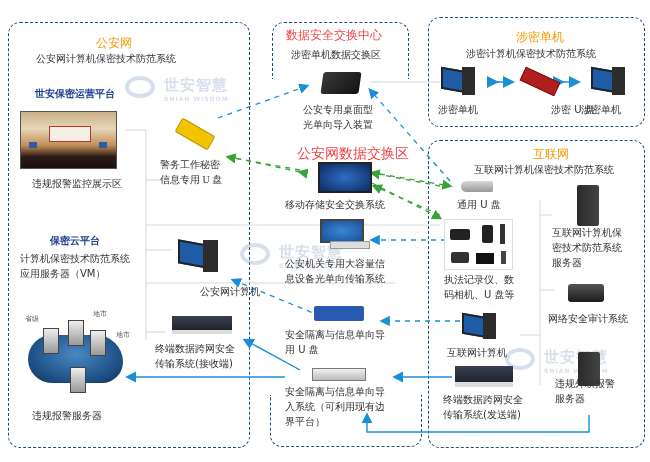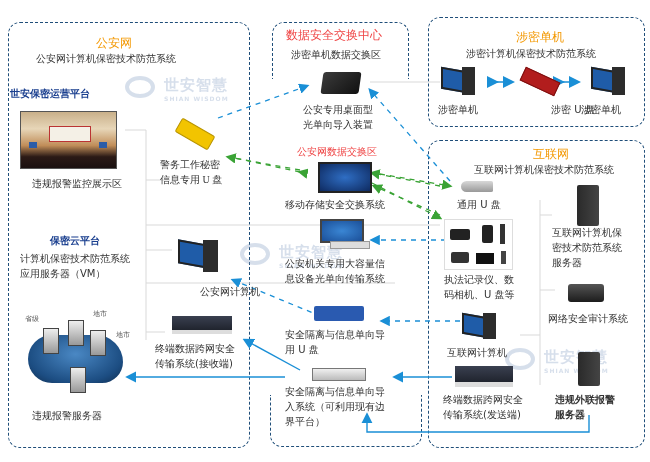--- a/index.html
+++ b/index.html
@@ -96,21 +96,21 @@
     <line x1="300" y1="370" x2="245" y2="340" marker-end="url(#ab)"></line>
     <path d="M589,415 V432 H367 V415" marker-end="url(#ab)"></path>
   </g>
 
   <g stroke="#1a8fd6" stroke-width="1.5" fill="none">
     <line x1="496" y1="82" x2="512" y2="82" marker-end="url(#ab)" marker-start="url(#ab)"></line>
     <line x1="562" y1="82" x2="578" y2="82" marker-end="url(#ab)" marker-start="url(#ab)"></line>
   </g>
 </svg>
 
-<div class="ztitle navy" style="left:10px;top:87px;font-size:10px;font-weight:bold;">世安保密运营平台</div>
+<div class="ztitle navy" style="left:35px;top:87px;font-size:10px;font-weight:bold;">世安保密运营平台</div>
 
 <div class="abs" style="left:20px;top:111px;width:95px;height:56px;background:linear-gradient(#c9b08a 0,#e7d6b8 30%,#c08d58 60%,#2b1a16 80%,#1a1010 100%);border:1px solid #555;">
   <div style="position:absolute;left:28px;top:14px;width:40px;height:14px;background:#f4f0e6;border:1px solid #b33;"></div>
   <div style="position:absolute;left:8px;top:30px;width:8px;height:6px;background:#2a5ca8;"></div>
   <div style="position:absolute;left:78px;top:30px;width:8px;height:6px;background:#2a5ca8;"></div>
 </div>
 <div class="lbl" style="left:20px;top:176px;margin-left:12px;">违规报警监控展示区</div>
 
 <div class="abs" style="left:176px;top:126px;width:36px;height:14px;background:#f2c400;border:1px solid #b89400;border-radius:2px;transform:rotate(30deg);"></div>
 <div class="lbl" style="left:160px;top:157px;font-family:Liberation Serif, serif;">警务工作秘密
@@ -134,21 +134,21 @@
 <div class="abs" style="left:203px;top:240px;width:15px;height:32px;background:#2c2c2c;"></div>
 <div class="lbl" style="left:165px;top:284px;margin-left:35px;">公安网计算机</div>
 
 <div class="abs" style="left:172px;top:316px;width:60px;height:14px;background:linear-gradient(#3a4050,#20242e);border-bottom:4px solid #ddd;"></div>
 <div class="lbl" style="left:155px;top:341px;">终端数据跨网安全
 传输系统(接收端)</div>
 
 <div class="abs" style="left:322px;top:72px;width:38px;height:22px;background:linear-gradient(135deg,#3b3b3b,#111);border-radius:3px;transform:skewX(-8deg);"></div>
 <div class="lbl" style="left:303px;top:102px;">公安专用桌面型
 光单向导入装置</div>
-<div class="ztitle green" style="left:297px;top:145px;font-size:10px;">公安网数据交换区</div>
+<div class="ztitle green" style="left:297px;top:145px;font-size:14px;">公安网数据交换区</div>
 <div class="abs" style="left:318px;top:162px;width:50px;height:27px;background:radial-gradient(#2f6ec4,#0e2a60);border:2px solid #222;"></div>
 <div class="lbl" style="left:285px;top:197px;">移动存储安全交换系统</div>
 <div class="abs" style="left:320px;top:219px;width:40px;height:20px;background:radial-gradient(#3a86d4,#1b4f98);border:2px solid #444;"></div>
 <div class="abs" style="left:330px;top:241px;width:38px;height:6px;background:#ddd;border:1px solid #999;"></div>
 <div class="lbl" style="left:285px;top:256px;">公安机关专用大容量信
 息设备光单向传输系统</div>
 <div class="abs" style="left:314px;top:306px;width:50px;height:15px;background:#2a5ab0;border-radius:2px;"></div>
 <div class="lbl" style="left:285px;top:327px;">安全隔离与信息单向导
 用 U 盘</div>
 <div class="abs" style="left:312px;top:368px;width:52px;height:11px;background:linear-gradient(#f0f0f0,#bbb);border:1px solid #777;"></div>
@@ -183,14 +183,14 @@
 服务器</div>
 <div class="abs" style="left:568px;top:284px;width:36px;height:18px;background:linear-gradient(#555,#1c1c1c);border-radius:3px;"></div>
 <div class="lbl" style="left:548px;top:311px;">网络安全审计系统</div>
 <div class="abs" style="left:462px;top:315px;width:22px;height:17px;background:#1f5ca8;border:2px solid #222;transform:skewY(10deg);"></div>
 <div class="abs" style="left:483px;top:313px;width:13px;height:26px;background:#2c2c2c;"></div>
 <div class="lbl" style="left:447px;top:345px;">互联网计算机</div>
 <div class="abs" style="left:455px;top:366px;width:58px;height:16px;background:linear-gradient(#3a4050,#20242e);border-bottom:5px solid #ddd;"></div>
 <div class="lbl" style="left:443px;top:392px;">终端数据跨网安全
 传输系统(发送端)</div>
 <div class="abs" style="left:578px;top:352px;width:22px;height:34px;background:linear-gradient(90deg,#2a2a2a,#444);border-radius:2px;"></div>
-<div class="lbl" style="left:555px;top:392px;font-weight:bold;">违规外联报警
+<div class="lbl" style="left:555px;top:376px;">违规外联报警
 服务器</div>
 
 </body></html>

